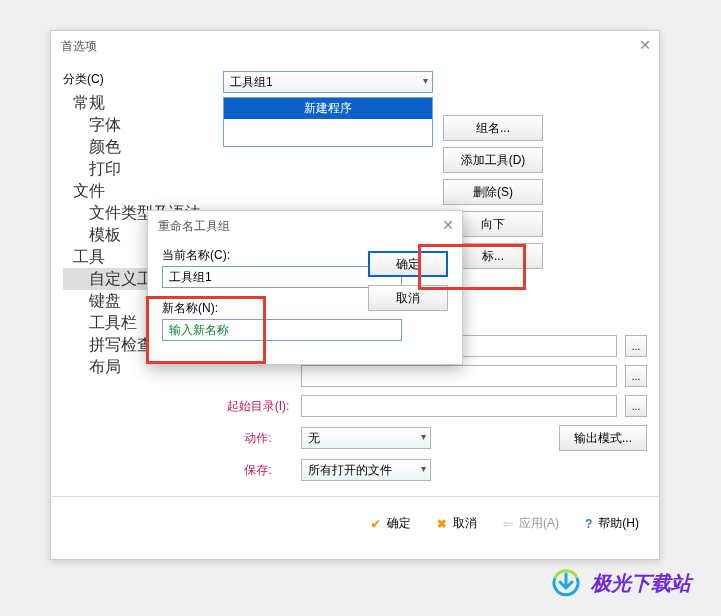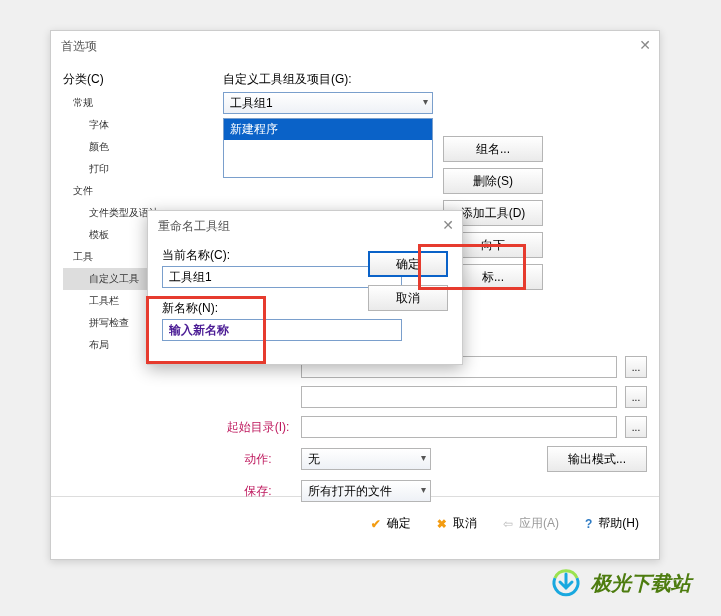--- a/index.html
+++ b/index.html
@@ -3,30 +3,30 @@
 <meta charset="utf-8">
 <style>
 * { box-sizing: border-box; font-family: "Microsoft YaHei", "SimSun", sans-serif; }
 body { margin: 0; background: #f0f0f0; width: 721px; height: 616px; position: relative; overflow: hidden; }
 .main-window { position: absolute; left: 50px; top: 30px; width: 610px; height: 530px; background: #fff; border: 1px solid #ccc; box-shadow: 0 2px 8px rgba(0,0,0,0.15); }
 .titlebar { height: 30px; display: flex; align-items: center; padding: 0 10px; font-size: 12px; color: #555; position: relative; }
 .titlebar .close { position: absolute; right: 8px; top: 6px; font-size: 14px; color: #888; }
 .body { display: flex; padding: 10px 12px 0 12px; height: 435px; }
 .left-col { width: 160px; padding-right: 10px; }
 .left-col .label { font-size: 12px; margin-bottom: 4px; }
-.tree { border: 0; font-size: 10px; line-height: 22px; }
+.tree { border: 0; font-size: 16px; line-height: 22px; }
 .tree .item { padding-left: 10px; color: #333; }
 .tree .item.l2 { padding-left: 26px; }
 .tree .item.sel { background: #ddd; }
 .right-col { flex: 1; }
 .right-col .label { font-size: 12px; margin-bottom: 4px; }
 .groupbox-row { display: flex; align-items: flex-start; gap: 10px; }
 .dropdown { width: 210px; height: 22px; border: 1px solid #7a9fcc; font-size: 12px; padding: 2px 18px 2px 6px; position: relative; background: linear-gradient(#fff,#eef1f6); }
 .dropdown .chev { position: absolute; right: 4px; top: 3px; font-size: 10px; color: #555; }
-.listbox { width: 210px; height: 60px; border: 1px solid #7a9fcc; margin-top: 4px; }
+.listbox { width: 210px; height: 50px; border: 1px solid #7a9fcc; margin-top: 4px; text-align: center; }
 .listbox .row { background: #0a62c8; color: #fff; font-size: 12px; padding: 2px 6px; }
 .btn-col { display: flex; flex-direction: column; gap: 6px; margin-top: 44px; }
 .btn { width: 100px; height: 26px; border: 1px solid #b5b5b5; background: linear-gradient(#fff,#eaeaea); font-size: 12px; display: flex; align-items: center; justify-content: center; }
 .field-row { display: flex; align-items: center; gap: 8px; margin-top: 8px; font-size: 12px; }
 .field-row .cap { width: 70px; text-align: center; color: #be185d; }
 .field-row .inp { flex: 1; height: 22px; border: 1px solid #b5b5b5; background: #fff; }
 .field-row .sq { width: 22px; height: 22px; border: 1px solid #b5b5b5; background: linear-gradient(#fff,#eaeaea); display:flex; align-items:center; justify-content:center; font-size:10px; }
 .field-row .sel { height: 22px; border: 1px solid #b5b5b5; background: linear-gradient(#fff,#eef1f6); font-size: 12px; padding: 2px 18px 2px 6px; position: relative; }
 .field-row .sel .chev { position: absolute; right: 4px; top: 3px; font-size: 10px; color: #555; }
 .bottom-bar { height: 54px; border-top: 1px solid #ddd; display: flex; align-items: center; justify-content: flex-end; gap: 26px; padding: 0 20px; font-size: 12px; }
@@ -36,21 +36,21 @@
 .modal .titlebar { border-bottom: 0; }
 .modal .mbody { padding: 4px 14px 10px 14px; font-size: 12px; }
 .modal .mrow-label { margin: 2px 0 2px 0; }
 .modal .minput { width: 240px; height: 22px; border: 1px solid #7a9fcc; padding: 2px 6px; font-size: 12px; }
 .modal .mbtns { position: absolute; right: 14px; top: 40px; display:flex; flex-direction:column; gap:8px; }
 .modal .mbtn { width: 80px; height: 26px; border: 1px solid #b5b5b5; background: linear-gradient(#fff,#eaeaea); font-size: 12px; display:flex; align-items:center; justify-content:center; }
 .modal .mbtn.primary { border: 2px solid #0a62c8; }
 .hl-red { position: absolute; border: 3px solid #e63b2e; pointer-events: none; }
 .hl1 { left: 146px; top: 296px; width: 120px; height: 68px; }
 .hl2 { left: 418px; top: 244px; width: 108px; height: 46px; }
-.watermark { position: absolute; right: 30px; bottom: 18px; display:flex; align-items:center; gap:8px; font-size: 20px; font-style: italic; color: #4d7c0f; font-weight: bold; }
+.watermark { position: absolute; right: 30px; bottom: 18px; display:flex; align-items:center; gap:8px; font-size: 20px; font-style: italic; color: #6d28d9; font-weight: bold; }
 .wm-icon { width: 34px; height: 30px; position: relative; }
 .wm-icon svg { width: 34px; height: 30px; }
 .ic { display:inline-block; }
 .ic.check { color:#f39c12; font-weight:bold; }
 .ic.x { color:#f39c12; font-weight:bold; }
 .ic.arrow { color:#3aaa35; }
 .ic.help { color:#2e7bc4; font-weight:bold; }
 </style>
 </head>
 <body>
@@ -66,41 +66,41 @@
       <div class="tree">
         <div class="item">常规</div>
         <div class="item l2">字体</div>
         <div class="item l2">颜色</div>
         <div class="item l2">打印</div>
         <div class="item">文件</div>
         <div class="item l2">文件类型及语法</div>
         <div class="item l2">模板</div>
         <div class="item">工具</div>
         <div class="item l2 sel">自定义工具</div>
+        <div class="item l2">键盘</div>
         <div class="item l2">工具栏</div>
         <div class="item l2">拼写检查</div>
         <div class="item l2">布局</div>
       </div>
     </div>
     <div class="right-col">
-      <div class="label">自定义工具组及项目(G):</div>
       <div class="groupbox-row">
         <div>
           <div class="dropdown">
             <span>工具组1</span>
             <span class="chev">▾</span>
           </div>
           <div class="listbox">
             <div class="row">新建程序</div>
           </div>
         </div>
         <div class="btn-col">
           <div class="btn">组名...</div>
+          <div class="btn">添加工具(D)</div>
           <div class="btn">删除(S)</div>
-          <div class="btn">添加工具(D)</div>
           <div class="btn">向下</div>
           <div class="btn">标...</div>
         </div>
       </div>
 
       <div style="height:58px"></div>
 
       <div class="field-row">
         <div class="cap"></div>
         <div class="inp"></div>
@@ -116,21 +116,21 @@
         <div class="inp"></div>
         <div class="sq">...</div>
       </div>
       <div class="field-row">
         <div class="cap">动作:</div>
         <div class="sel" style="width:130px">
           <span>无</span>
           <span class="chev">▾</span>
         </div>
         <div style="flex:1"></div>
-        <div class="btn" style="width:100px">输出模式...</div>
+        <div class="btn" style="width:88px">输出模式...</div>
       </div>
       <div class="field-row">
         <div class="cap">保存:</div>
         <div class="sel" style="width:130px">
           <span>所有打开的文件</span>
           <span class="chev">▾</span>
         </div>
       </div>
     </div>
   </div>
@@ -157,21 +157,21 @@
 <div class="modal">
   <div class="titlebar">
     <span>重命名工具组</span>
     <span class="close">✕</span>
   </div>
   <div class="mbody">
     <div class="mrow-label">当前名称(C):</div>
     <div class="minput"><span>工具组1</span></div>
     <div style="height:10px"></div>
     <div class="mrow-label">新名称(N):</div>
-    <input class="minput" style="color: #4c1d95; font-weight: bold;" value="输入新名称">
+    <input class="minput" style="color: #15803d;" value="输入新名称">
   </div>
   <div class="mbtns">
     <div class="mbtn primary">确定</div>
     <div class="mbtn">取消</div>
   </div>
 </div>
 
 <div class="hl-red hl1"></div>
 <div class="hl-red hl2"></div>
 

